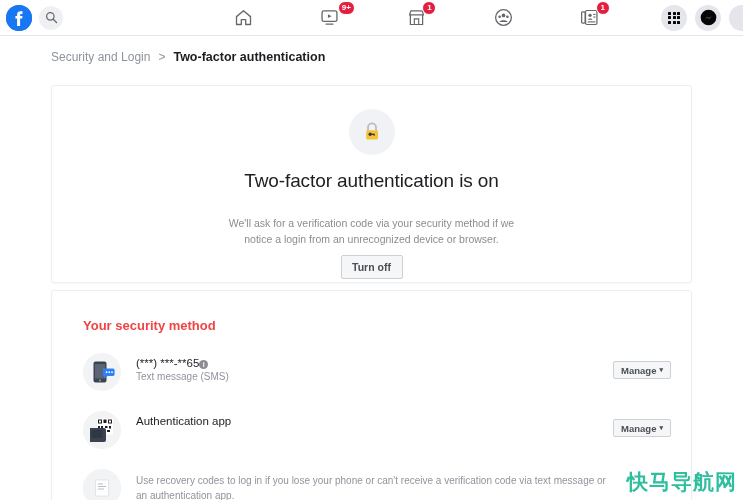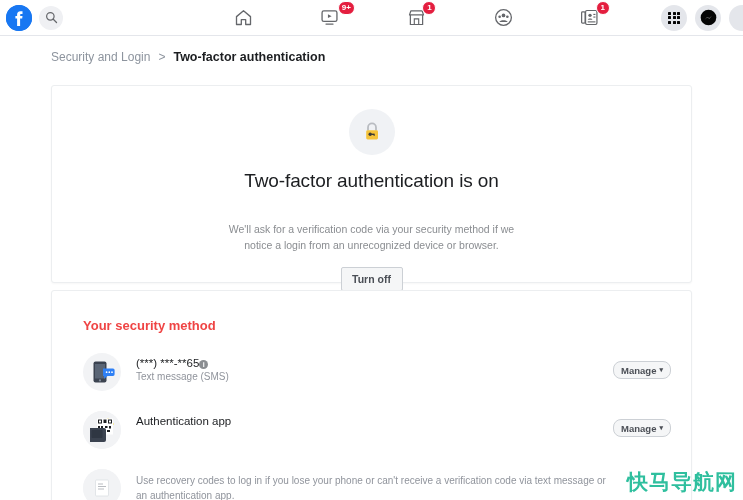--- a/index.html
+++ b/index.html
@@ -129,29 +129,29 @@
     display: flex; align-items: center; justify-content: center;
   }
   .status-title {
     margin-top: 15px;
     font-size: 19px;
     color: #1c1e21;
     font-weight: normal;
     letter-spacing: -0.1px;
   }
   .status-desc {
-    margin-top: 29px;
+    margin-top: 23px;
     font-size: 10.5px;
     color: #8a8d91;
     text-align: center;
     line-height: 1.55;
     width: 300px;
   }
   .turn-off-btn {
-    margin-top: 13px;
+    margin-top: 7px;
     width: 62px; height: 24px;
     background: #f5f6f7;
     border: 1px solid #ccd0d5;
     border-radius: 2px;
     font-size: 10.5px;
     font-weight: bold;
     color: #4b4f56;
     display: flex; align-items: center; justify-content: center;
     font-family: "Liberation Sans", sans-serif;
   }
@@ -204,21 +204,21 @@
     display: inline-flex; align-items: center; justify-content: center;
     font-weight: bold;
     line-height: 1;
   }
   .manage-btn {
     position: absolute;
     right: 20px; top: 8px;
     width: 58px; height: 18px;
     background: #f5f6f7;
     border: 1px solid #ccd0d5;
-    border-radius: 8px;
+    border-radius: 2px;
     font-size: 9.5px;
     font-weight: bold;
     color: #4b4f56;
     display: flex; align-items: center; justify-content: center;
     gap: 3px;
   }
   .caret { font-size: 7px; color: #4b4f56; }
 
   
   #watermark {

